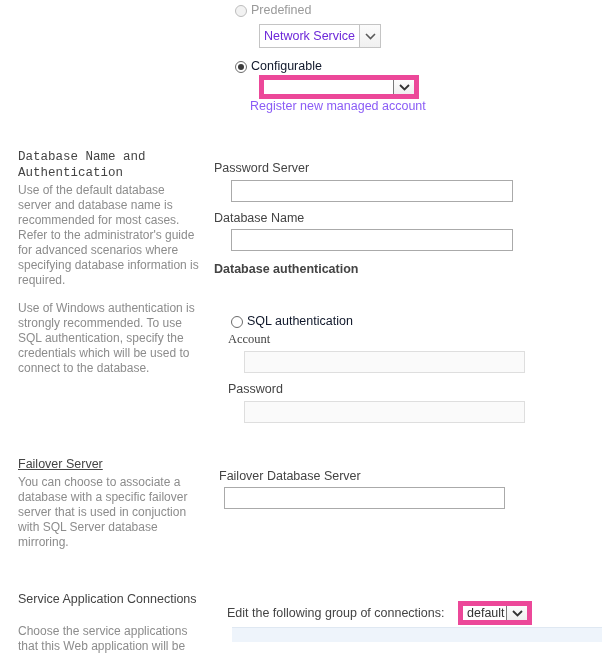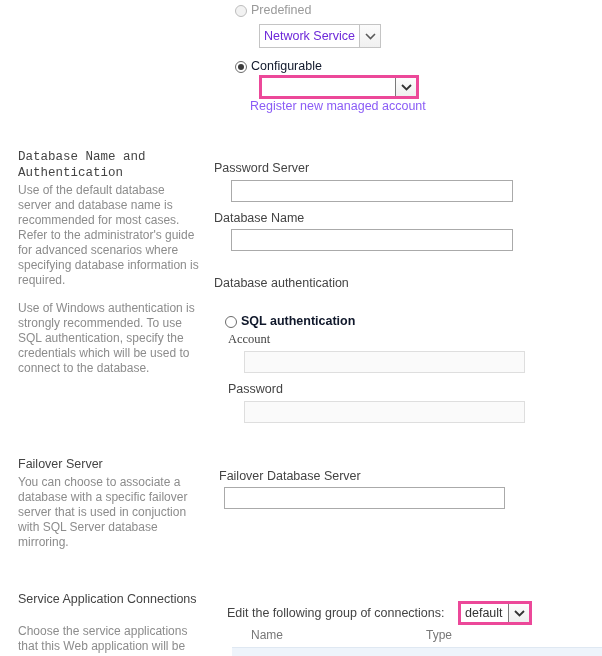--- a/index.html
+++ b/index.html
@@ -102,21 +102,21 @@
     background: #f2f2f2;
   }
 
   
   .combo {
     position: absolute;
     box-sizing: border-box;
     height: 24px;
     display: flex;
     align-items: stretch;
-    border: 3px solid #ec4899;
+    border: 5px solid #ec4899;
     background: #ffffff;
   }
   .combo .cval {
     flex: 1 1 auto;
     display: flex;
     align-items: center;
     padding: 0 4px;
     font-size: 12.5px;
     color: #333333;
     overflow: hidden;
@@ -215,35 +215,35 @@
     <p>Use of the default database server and database name is recommended for most cases. Refer to the administrator's guide for advanced scenarios where specifying database information is required.</p>
     <p>Use of Windows authentication is strongly recommended. To use SQL authentication, specify the credentials which will be used to connect to the database.</p>
   </div>
 
   <div class="fld-label" style="left:214px; top:161px;">Password Server</div>
   <input class="txtbox" type="text" style="left: 231px; top: 180px; width: 282px;" value="">
 
   <div class="fld-label" style="left:214px; top:211px;">Database Name</div>
   <input class="txtbox" type="text" style="left: 231px; top: 229px; width: 282px;" value="">
 
-  <div class="fld-label" style="left:214px; top:276px;">Database authentication</div>
-
-
-  <div class="radio-row" style="left:225px; top:314px;font-weight:bold;">
+  <div class="fld-label" style="left:214px; top:262px;font-weight:bold;">Database authentication</div>
+
+
+  <div class="radio-row" style="left:231px; top:314px;">
     <span class="radio"></span>
     <span class="rtext">SQL authentication</span>
   </div>
 
   <div class="fld-label" style="left:228px; top:332px;font-family:Liberation Serif, serif;">Account</div>
   <input class="txtbox disabled" type="text" disabled="" style="left: 244px; top: 351px; width: 281px;" value="">
 
   <div class="fld-label" style="left:228px; top:382px;">Password</div>
   <input class="txtbox disabled" type="password" disabled="" style="left: 244px; top: 401px; width: 281px;" value="">
 
-  <div class="sec-title" style="top:456px;">Failover Server</div>
+  <div class="sec-title" style="top:456px;text-decoration:underline;">Failover Server</div>
 
   <div class="sec-desc" style="top:475px;">
     <p>You can choose to associate a database with a specific failover server that is used in conjuction with SQL Server database mirroring.</p>
   </div>
 
   <div class="fld-label" style="left:219px; top:469px;">Failover Database Server</div>
   <input class="txtbox" type="text" style="left: 224px; top: 487px; width: 281px;" value="">
 
   <div class="sec-title" style="top:591px;">Service Application Connections</div>
 
@@ -256,20 +256,16 @@
   <div class="combo" style="left:458px; top:601px; width:74px;">
     <span class="cval">default</span>
     <span class="carrow">
       <svg width="11" height="8" viewBox="0 0 11 8">
           <path d="M1 2 L5.5 6.5 L10 2" fill="none" stroke="#333333" stroke-width="1.8"></path>
         </svg>
     </span>
   </div>
 
   <div class="conn-table">
-    <div class="conn-head">
-      <div class="c-name">Name</div>
-      <div class="c-type">Type</div>
-    </div>
     <div class="conn-row"></div>
   </div>
 
 </div>
 
 </body></html>

